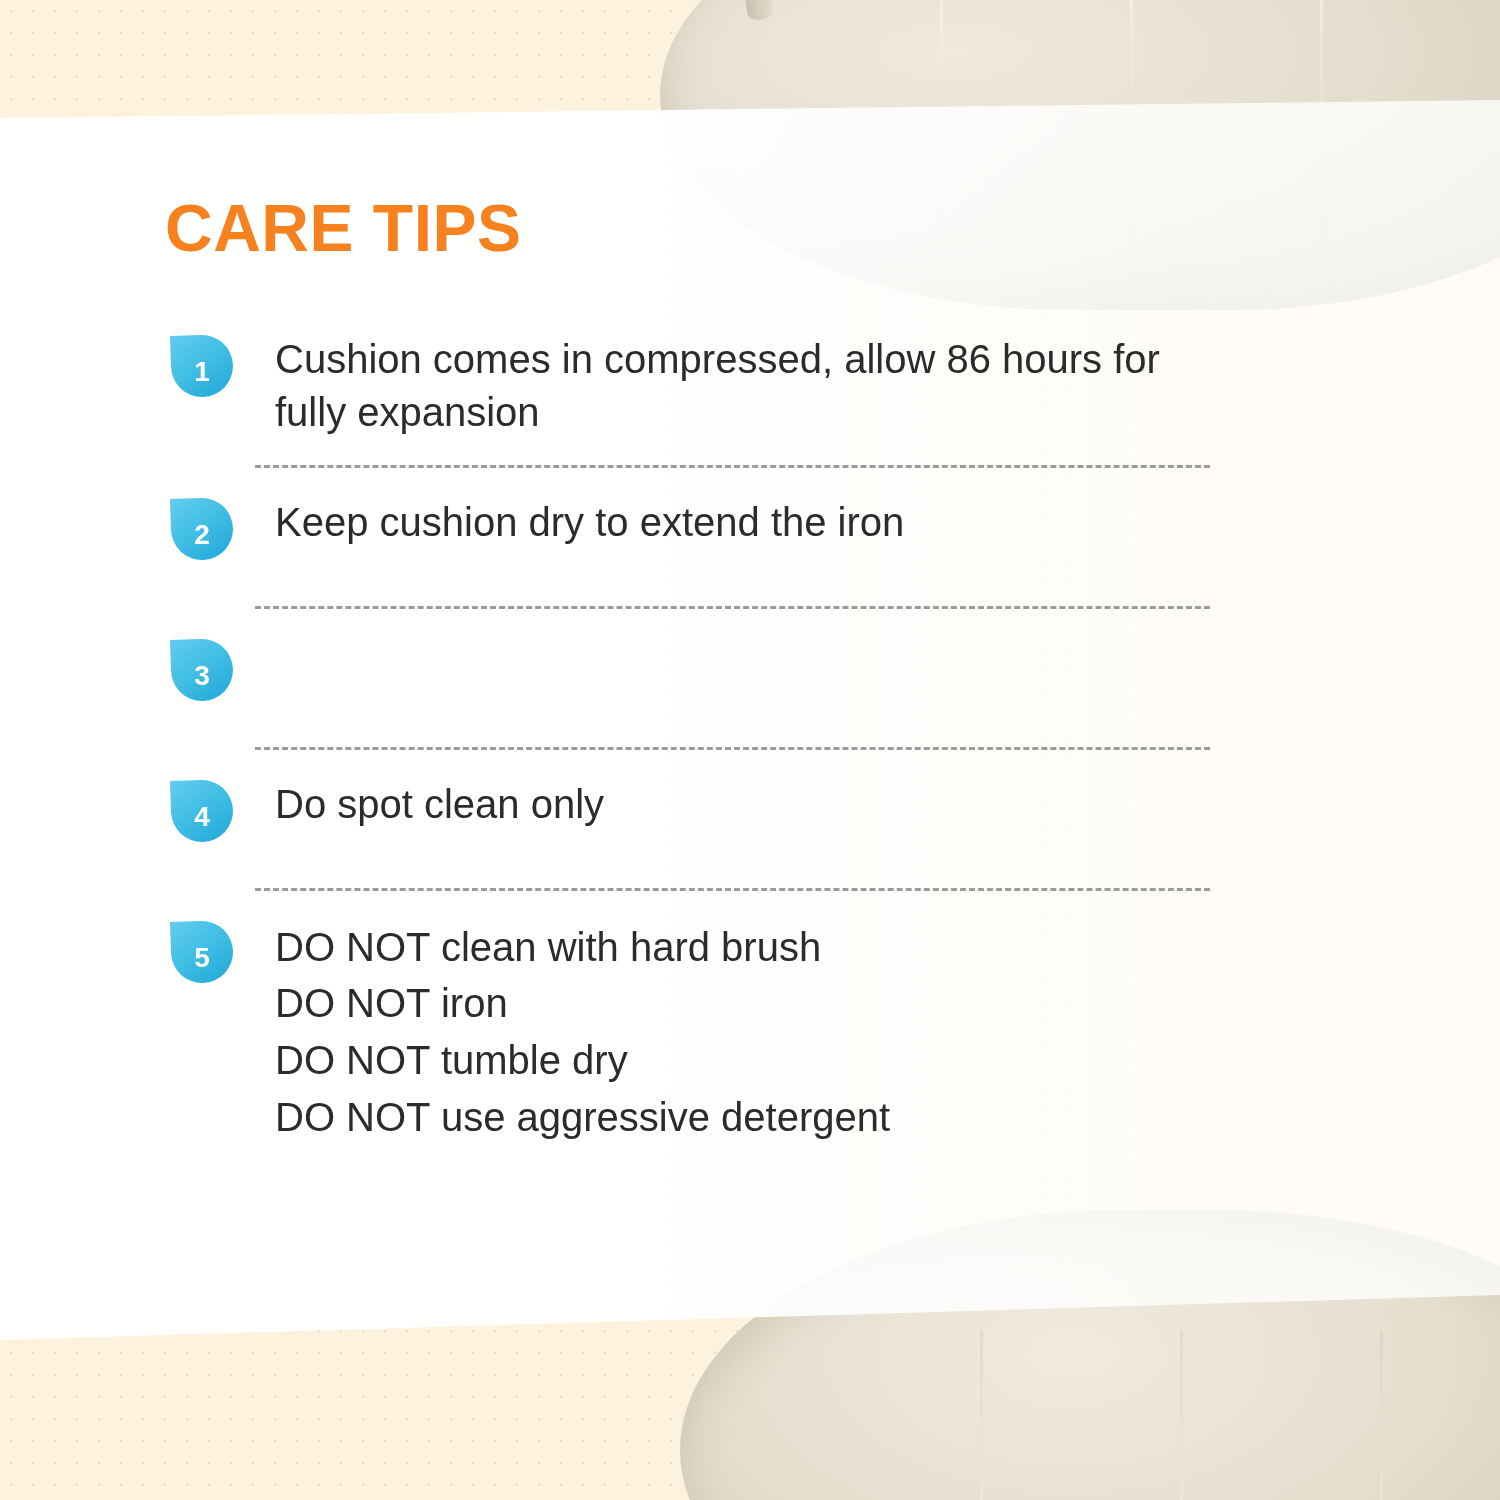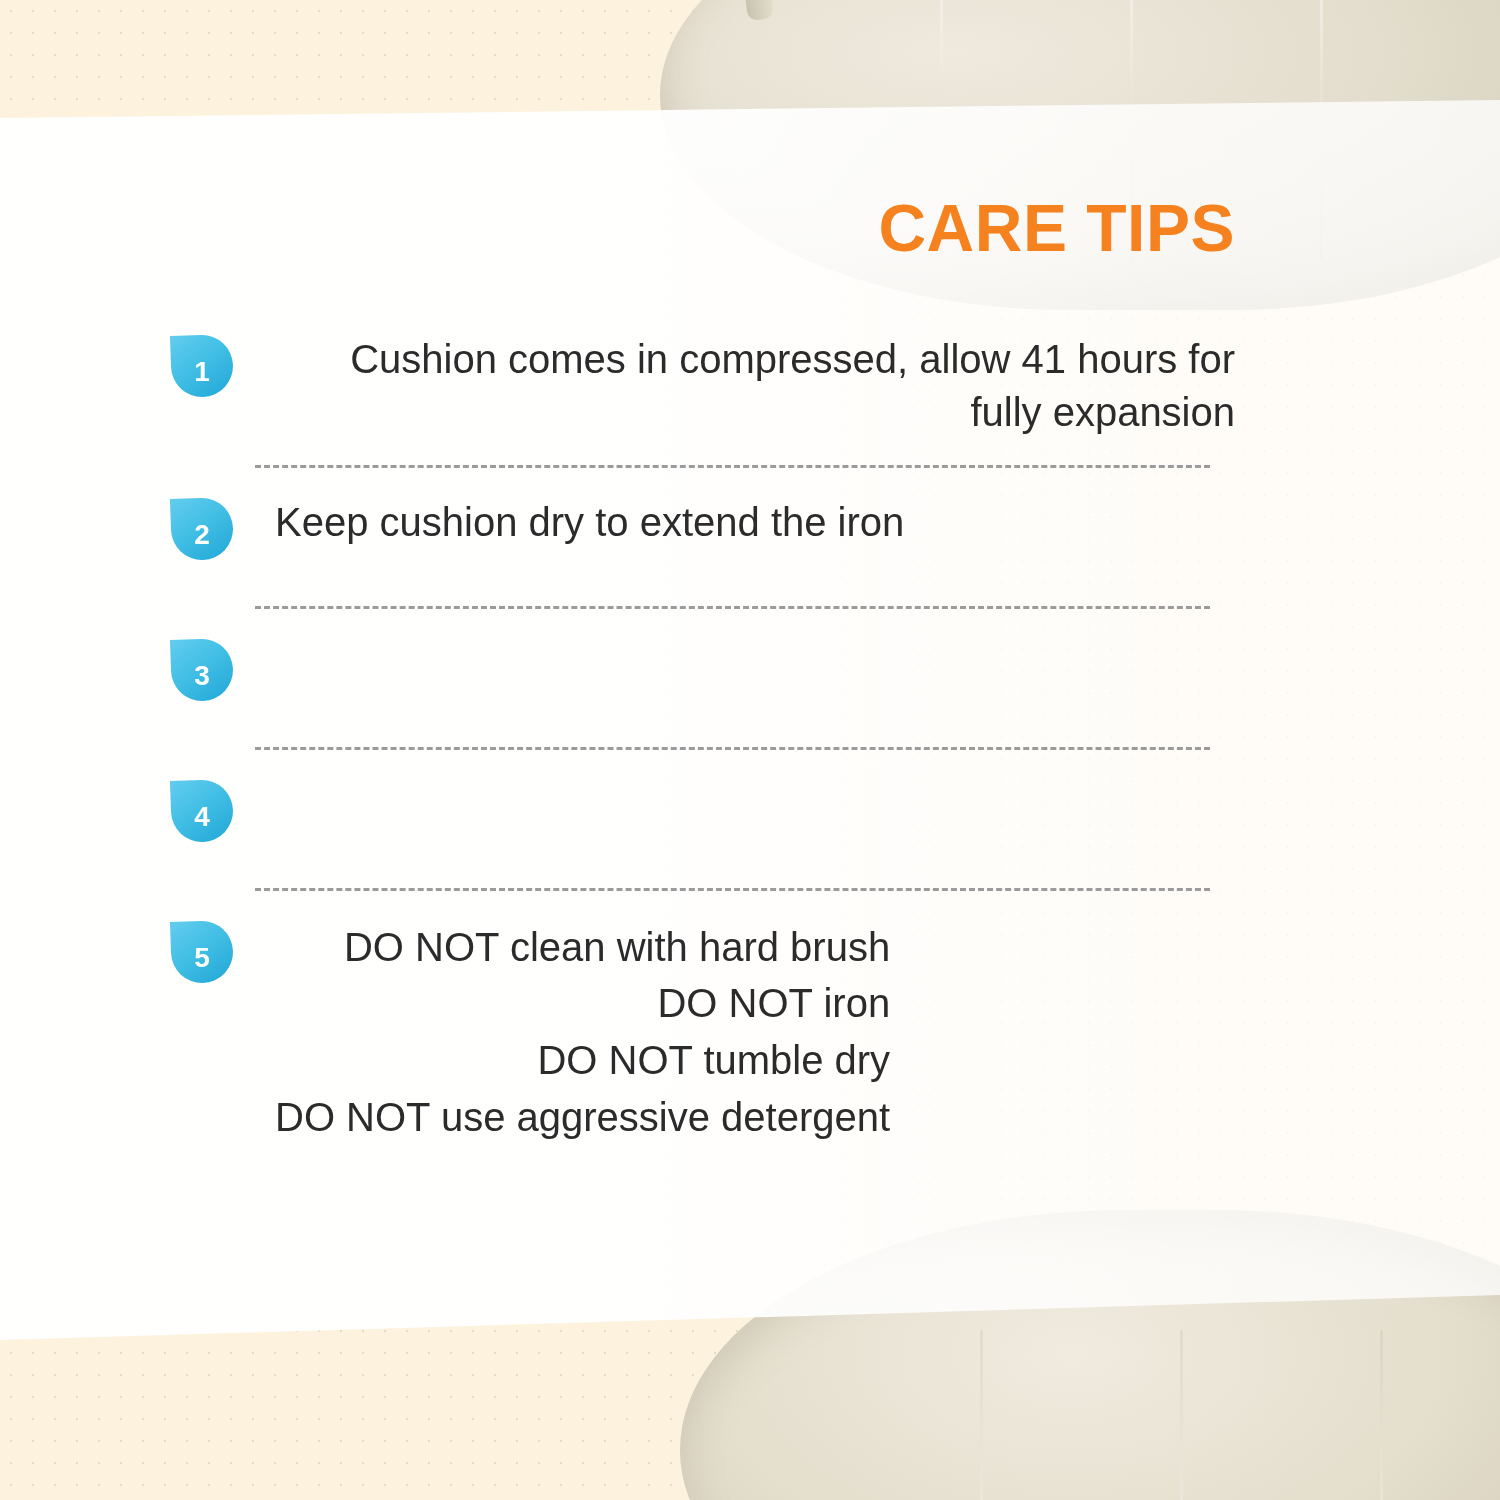--- a/index.html
+++ b/index.html
@@ -102,21 +102,20 @@
         rgba(255,255,255,0.80) 78%,
         rgba(255,255,255,0.78) 100%);
     clip-path: polygon(0 18px, 1500px 0px, 1500px 1195px, 0px 1240px);
   }
 
   .content {
     position: absolute;
     left: 165px;
     top: 195px;
     width: 1070px;
-    text-align: right;
   }
 
   .title {
     font-size: 66px;
     font-weight: bold;
     color: #f5821f;
     letter-spacing: 0.5px;
     margin: 0 0 70px 0;
     line-height: 1;
   }
@@ -218,21 +217,21 @@
 
     <h1 class="title">CARE TIPS</h1>
 
     <ul class="tips">
 
       <li class="tip">
         <span class="drop">
           <span class="drop-shape"></span>
           <span class="drop-num">1</span>
         </span>
-        <span class="tip-text">Cushion comes in compressed, allow 41 hours for fully expansion</span>
+        <span class="tip-text">Cushion comes in compressed, allow 86 hours for fully expansion</span>
       </li>
 
       <hr class="divider">
 
       <li class="tip">
         <span class="drop">
           <span class="drop-shape"></span>
           <span class="drop-num">2</span>
         </span>
         <span class="tip-text">Keep cushion dry to extend the iron</span>
@@ -247,20 +246,21 @@
         </span>
       </li>
 
       <hr class="divider">
 
       <li class="tip">
         <span class="drop">
           <span class="drop-shape"></span>
           <span class="drop-num">4</span>
         </span>
+        <span class="tip-text">Do spot clean only</span>
       </li>
 
       <hr class="divider">
 
       <li class="tip">
         <span class="drop">
           <span class="drop-shape"></span>
           <span class="drop-num">5</span>
         </span>
         <span class="tip-lines" id="do-not-list">

